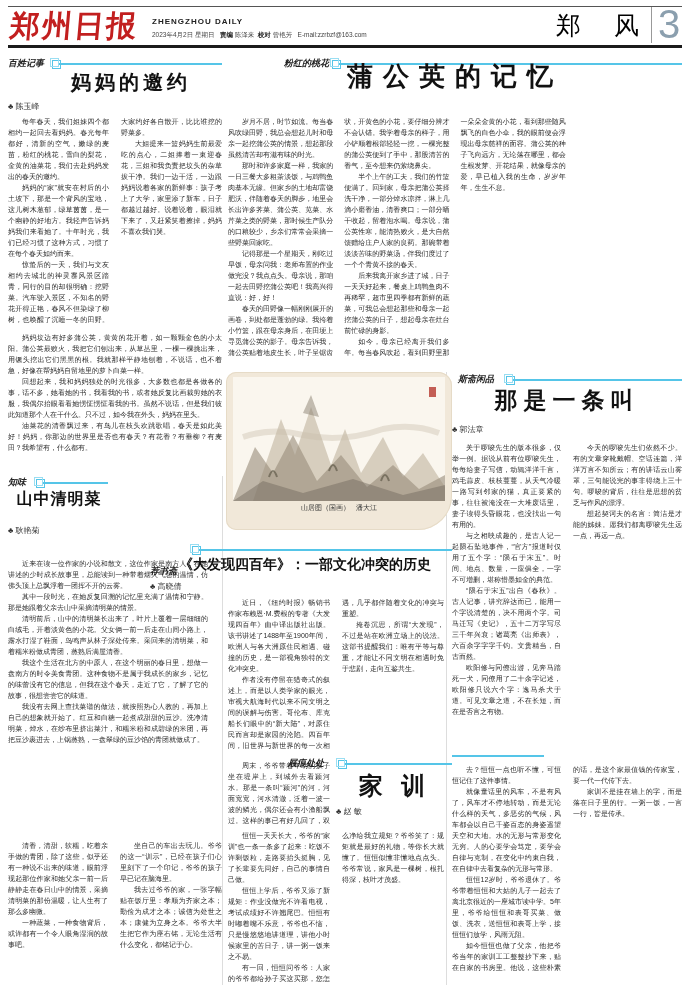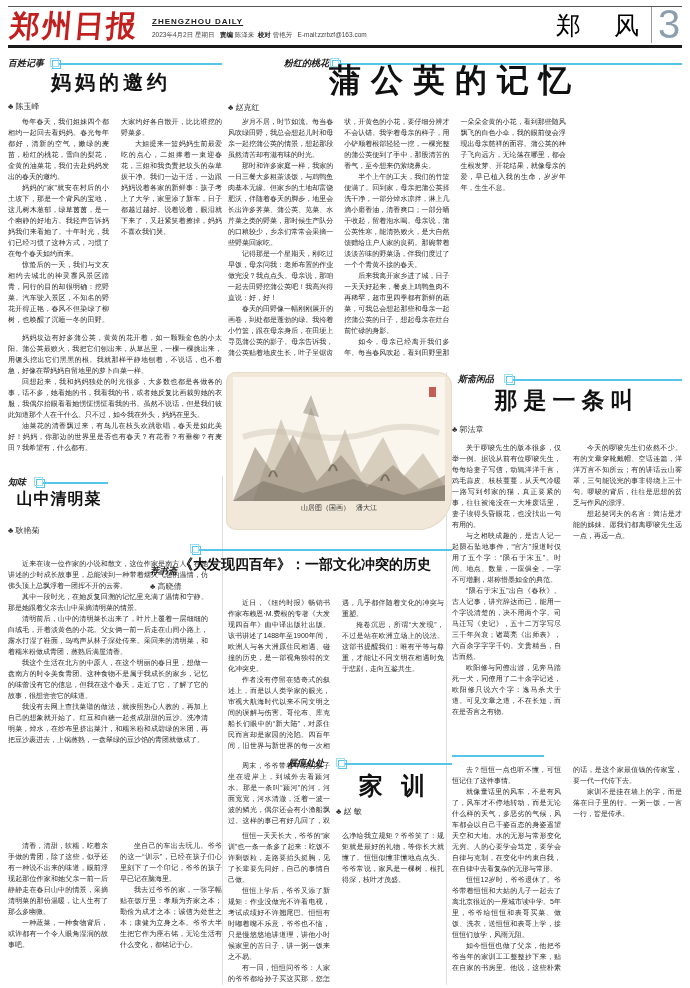--- a/index.html
+++ b/index.html
@@ -37,59 +37,58 @@
   .paint-caption{font-size:7px;color:#333;text-align:center;}
   .vrule{width:1px;background:#ddd;}
 </style>
 </head>
 <body>
 
 <div class="page">
 
   <div class="abs topline" style="left:8px;top:6px;width:674px;"></div>
   <div class="abs masthead" style="left:10px;top:11px;">郑州日报</div>
-  <div class="abs mh-en" style="left:152px;top:17px;text-decoration:underline;">ZHENGZHOU DAILY</div>
+  <div class="abs mh-en" style="left:152px;top:17px;">ZHENGZHOU DAILY</div>
   <div class="abs mh-info" style="left:152px;top:31px;">
     <span>2023年4月2日 星期日</span>&nbsp;&nbsp;
     <b>责编</b>
     <span>陈泽来</span>&nbsp;
     <b>校对</b>
     <span>曾艳芳</span>&nbsp;&nbsp;
     <span>E-mail:zzrbzf@163.com</span>
   </div>
   <div class="abs edname" style="left:556px;top:13px;">郑 风</div>
   <div class="abs vdiv" style="left:651px;top:7px;height:36px;"></div>
   <div class="abs pagenum" style="left:658px;top:4px;">3</div>
   <div class="abs thickrule" style="left:8px;top:45px;width:674px;"></div>
 
   <div class="abs vrule" style="left:222px;top:476px;height:509px;"></div>
   <div class="abs vrule" style="left:446px;top:372px;height:613px;"></div>
 
   <div class="abs sec-label" style="left:8px;top:57px;">百姓记事</div>
   <div class="abs deco-sq" style="left:52px;top:60px;"></div>
   <div class="abs deco-line" style="left:59px;top:63px;width:163px;"></div>
-  <div class="abs a-title" style="left:4px;top:71px;width:214px;font-size:20px;letter-spacing:4px;">妈妈的邀约</div>
+  <div class="abs a-title" style="left:24px;top:71px;width:214px;font-size:20px;letter-spacing:4px;">妈妈的邀约</div>
   <div class="abs a-author" style="left:8px;top:101px;width:214px;">♣ 陈玉峰</div>
   <div class="abs body-box cols2" style="left:8px;top:116px;width:214px;height:212px;">
       <p class="para">每年春天，我们姐妹四个都相约一起回去看妈妈。春光每年都好，清新的空气，嫩绿的麦苗，粉红的桃花，雪白的梨花，金黄的油菜花，我们去赴妈妈发出的春天的邀约。</p>
       <p class="para">妈妈的“家”就安在村后的小土坡下，那是一个背风的宝地，这儿树木葱郁，绿草茵茵，是一个幽静的好地方。我轻声告诉妈妈我们来看她了。十年时光，我们已经习惯了这种方式，习惯了在每个春天如约而来。</p>
       <p class="para">惊蛰后的一天，我们与文友相约去城北的神灵寨风景区踏青，同行的目的却很明确：挖野菜。汽车驶入景区，不知名的野花开得正艳，春风不但染绿了柳树，也唤醒了沉睡一冬的田野。大家约好各自散开，比比谁挖的野菜多。</p>
       <p class="para">大姐提来一篮妈妈生前最爱吃的点心，二姐捧着一束迎春花，三姐和我负责把坟头的杂草拔干净。我们一边干活，一边跟妈妈说着各家的新鲜事：孩子考上了大学，家里添了新车，日子都越过越好。说着说着，眼泪就下来了，又赶紧笑着擦掉，妈妈不喜欢我们哭。</p>
     </div>
   <div class="abs body-box" style="left:8px;top:332px;width:214px;height:140px;">
       <p class="para">妈妈坟边有好多蒲公英，黄黄的花开着，如一颗颗金色的小太阳。蒲公英最败火，我把它们刨出来，从草丛里，一棵一棵挑出来，用镢头挖出它们黑黑的根。我就那样平静地刨着，不说话，也不着急，好像在帮妈妈自留地里的萝卜白菜一样。</p>
       <p class="para">回想起来，我和妈妈独处的时光很多，大多数也都是各做各的事，话不多，她看她的书，我看我的书，或者她反复比画裁剪她的衣服，我偶尔抬眼看看她愣怔愣怔看我的书。虽然不说话，但是我们彼此知道那个人在干什么。只不过，如今我在外头，妈妈在里头。</p>
       <p class="para">油菜花的清香飘过来，有鸟儿在枝头欢跳歌唱，春天是如此美好！妈妈，你那边的世界里是否也有春天？有花香？有垂柳？有麦田？我希望有，什么都有。</p>
     </div>
 
   <div class="abs sec-label" style="left:284px;top:57px;">粉红的桃花</div>
   <div class="abs deco-sq" style="left:332px;top:60px;"></div>
   <div class="abs deco-line" style="left:339px;top:63px;width:343px;"></div>
-  <div class="abs a-title" style="left:228px;top:62px;width:454px;font-size:32px;letter-spacing:10px;">蒲公英的记忆</div>
-  <div class="abs a-author" style="left:228px;top:102px;width:454px;">♣ 赵克红</div>
+  <div class="abs a-title" style="left:228px;top:62px;width:454px;font-size:26px;letter-spacing:10px;">蒲公英的记忆</div>
   <div class="abs body-box cols4" style="left:228px;top:116px;width:454px;height:252px;">
       <p class="para">岁月不居，时节如流。每当春风吹绿田野，我总会想起儿时和母亲一起挖蒲公英的情景，想起那段虽然清苦却有滋有味的时光。</p>
       <p class="para">那时和许多家庭一样，我家的一日三餐大多粗茶淡饭，与鸡鸭鱼肉基本无缘。但家乡的土地却富饶肥沃，伴随着春天的脚步，地里会长出许多荠菜、蒲公英、苋菜、水芹菜之类的野菜，那时候生产队分的口粮较少，乡亲们常常会采摘一些野菜回家吃。</p>
       <p class="para">记得那是一个星期天，刚吃过早饭，母亲问我：老师布置的作业做完没？我点点头。母亲说，那咱一起去田野挖蒲公英吧！我高兴得直说：好，好！</p>
       <p class="para">春天的田野像一幅刚刚展开的画卷，到处都是蓬勃的绿。我挎着小竹篮，跟在母亲身后，在田埂上寻觅蒲公英的影子。母亲告诉我，蒲公英贴着地皮生长，叶子呈锯齿状，开黄色的小花，要仔细分辨才不会认错。我学着母亲的样子，用小铲顺着根部轻轻一挖，一棵完整的蒲公英便到了手中，那股清苦的香气，至今想来仍萦绕鼻尖。</p>
       <p class="para">半个上午的工夫，我们的竹篮便满了。回到家，母亲把蒲公英择洗干净，一部分焯水凉拌，淋上几滴小磨香油，清香爽口；一部分晒干收起，留着泡水喝。母亲说，蒲公英性寒，能清热败火，是大自然馈赠给庄户人家的良药。那碗带着淡淡苦味的野菜汤，伴我们度过了一个个青黄不接的春天。</p>
       <p class="para">后来我离开家乡进了城，日子一天天好起来，餐桌上鸡鸭鱼肉不再稀罕，超市里四季都有新鲜的蔬菜，可我总会想起那些和母亲一起挖蒲公英的日子，想起母亲在灶台前忙碌的身影。</p>
       <p class="para">如今，母亲已经离开我们多年。每当春风吹起，看到田野里那一朵朵金黄的小花，看到那些随风飘飞的白色小伞，我的眼前便会浮现出母亲慈祥的面容。蒲公英的种子飞向远方，无论落在哪里，都会生根发芽、开花结果，就像母亲的爱，早已植入我的生命，岁岁年年，生生不息。</p>
     </div>
 

